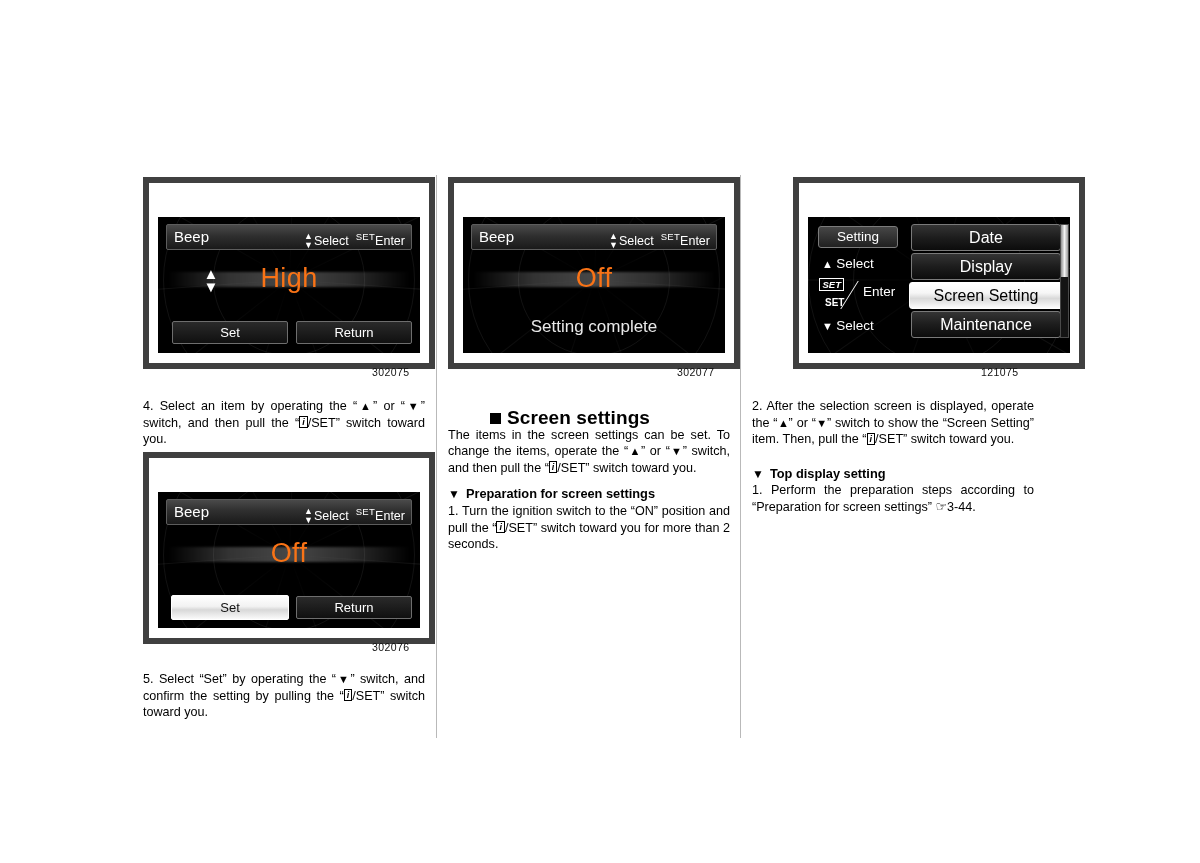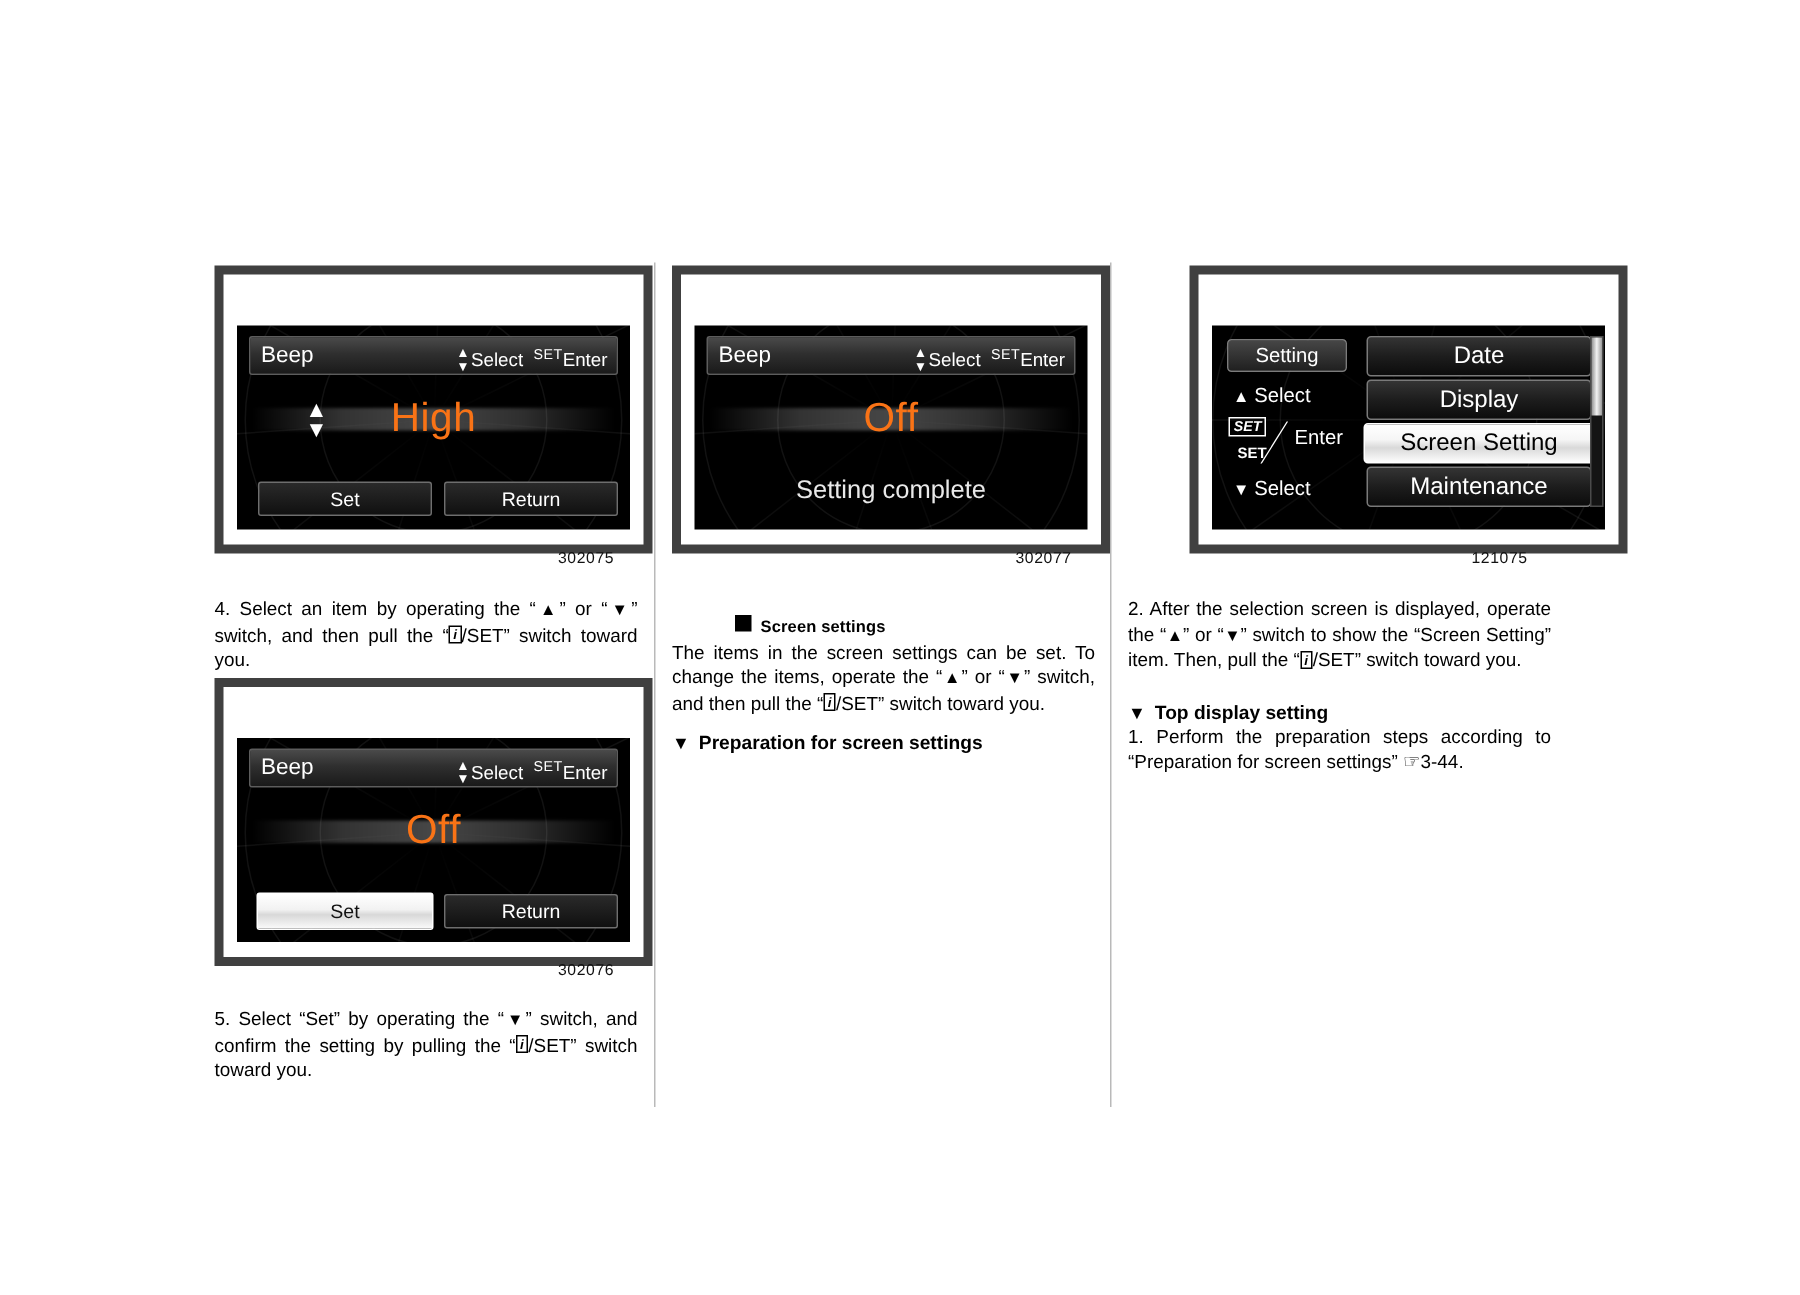--- a/index.html
+++ b/index.html
@@ -110,21 +110,21 @@
   }
   .scrollbar{position:absolute;width:7px;background:#141414;border:1px solid #4a4a4a;}
   .scrollthumb{position:absolute;left:0;top:0;width:100%;
     background:linear-gradient(to right,#8f8f8f,#f2f2f2,#9a9a9a);}
 
   
   .col{position:absolute;font-size:12.6px;line-height:16.6px;text-align:justify;}
   .col p{margin:0;}
   .gap{height:12px;}
   .h2{
-    font-size:11px;font-weight:bold;margin:0 0 3px 0;letter-spacing:.1px;padding-left:42px;
+    font-size:19px;font-weight:bold;margin:0 0 3px 0;letter-spacing:.1px;padding-left:42px;
   }
   .sq{display:inline-block;width:11px;height:11px;background:#000;margin-right:6px;
       transform:translateY(0px);}
   .h3{font-size:12.8px;font-weight:bold;margin:0 0 2px 0;}
   .tri{display:inline-block;margin-right:6px;font-size:12px;}
   .ia{
     display:inline-block;border:1.4px solid #000;color:#000;
     font-size:9px;font-weight:bold;font-style:italic;line-height:10px;
     padding:0 2px;vertical-align:middle;transform:translateY(-1px);
   }
@@ -293,20 +293,21 @@
     <div class="gap"></div>
 
     <p class="h2"><span class="sq"></span><span>Screen settings</span></p>
 
     <p><span>The items in the screen settings can be set. To change the items, operate the “</span><span class="ar">▲</span><span>” or “</span><span class="ar">▼</span><span>” switch, and then pull the “</span><span class="ia">i</span><span>/SET” switch toward you.</span></p>
 
     <div style="height:10px;"></div>
 
     <p class="h3"><span class="tri">▼</span><span>Preparation for screen settings</span></p>
 
+    <p><span>1.  Turn the ignition switch to the “ON” position and pull the “</span><span class="ia">i</span><span>/SET” switch toward you for more than 2 seconds.</span></p>
   </div>
 
   <div class="col" style="left:752px;top:398px;width:282px;">
     <p><span>2.  After the selection screen is displayed, operate the “</span><span class="ar">▲</span><span>” or “</span><span class="ar">▼</span><span>” switch to show the “Screen Setting” item. Then, pull the “</span><span class="ia">i</span><span>/SET” switch toward you.</span></p>
 
     <div style="height:18px;"></div>
 
     <p class="h3"><span class="tri">▼</span><span>Top display setting</span></p>
 
     <p><span>1.  Perform the preparation steps according to “Preparation for screen settings” </span><span class="hand">☞</span><span>3-44.</span></p>

